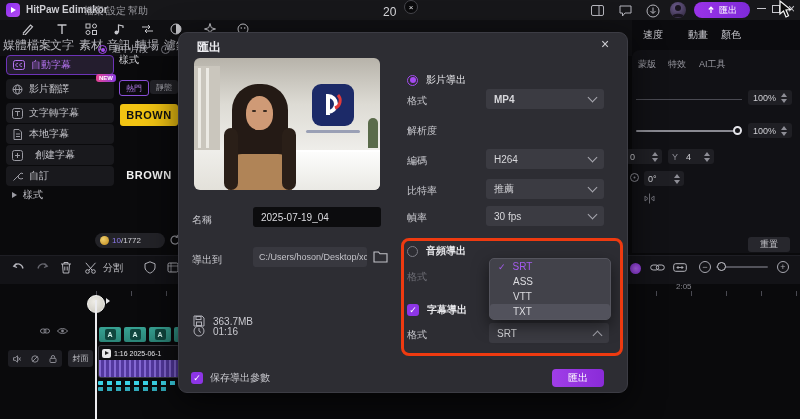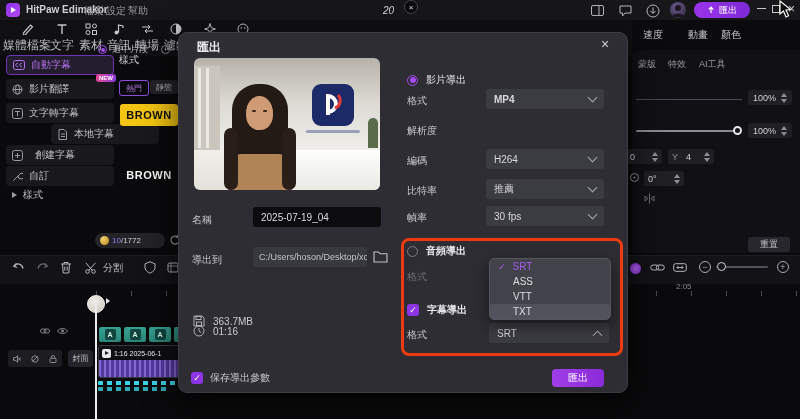--- a/index.html
+++ b/index.html
@@ -65,21 +65,21 @@
 
   <div class="a titlebar"></div>
   <div class="a" style="left:6px;top:3px;width:14px;height:14px;border-radius:4px;background:linear-gradient(135deg,#8b2ff0,#b44bf0);">
     <div style="width:0;height:0;border-left:5px solid #fff;border-top:3.5px solid transparent;border-bottom:3.5px solid transparent;margin:3.5px 0 0 5px;"></div>
   </div>
   <div class="a" style="left:26px;top:4px;font-size:10px;font-weight:bold;color:#cfcfd4;">HitPaw Edimakor</div>
   <div class="a menuitem" style="left:84px;top:4px;">檔案</div>
   <div class="a menuitem" style="left:106px;top:4px;">設定</div>
   <div class="a menuitem" style="left:128px;top:4px;">幫助</div>
 
-  <div class="a" style="left:383px;top:5px;font-size:10px;color:#d8d8dc;font-style:italic;">20</div>
+  <div class="a" style="left:383px;top:5px;font-size:12px;color:#d8d8dc;">20</div>
   <div class="a" style="left:404px;top:0;width:14px;height:14px;border-radius:50%;background:#0b0b0d;border:1px solid #46464c;color:#e8e8ea;font-size:8px;line-height:13px;text-align:center;box-sizing:border-box;"><span>×</span></div>
 
   <div class="a" style="left:591px;top:5px;">
     <svg width="13" height="11" viewBox="0 0 13 11">
         <rect x="0.5" y="0.5" width="12" height="10" rx="1.5" fill="none" stroke="#b5b5bc"></rect>
         <line x1="8" y1="1" x2="8" y2="10" stroke="#b5b5bc"></line>
       </svg>
   </div>
   <div class="a" style="left:619px;top:5px;">
     <svg width="13" height="12" viewBox="0 0 13 12">
@@ -193,21 +193,21 @@
     <span>影片翻譯</span>
     <span class="badge-new">NEW</span>
   </div>
   <div class="a sideitem" style="top:103px;">
     <svg width="11" height="11" viewBox="0 0 11 11">
         <rect x="0.5" y="0.5" width="10" height="10" rx="2" fill="none" stroke="#9a9aa2"></rect>
         <path d="M3,3.5 H8 M5.5,3.5 V8" fill="none" stroke="#9a9aa2"></path>
       </svg>
     <span>文字轉字幕</span>
   </div>
-  <div class="a sideitem" style="top:124px;margin-left:45px;">
+  <div class="a sideitem" style="top:124px;">
     <svg width="11" height="11" viewBox="0 0 11 11">
         <path d="M2,0.5 h5 l2.5,2.5 V10.5 H2 Z" fill="none" stroke="#9a9aa2"></path>
         <path d="M4,5 H8 M4,7.5 H8" stroke="#9a9aa2"></path>
       </svg>
     <span>本地字幕</span>
   </div>
   <div class="a sideitem" style="top:145px;gap:12px;">
     <svg width="11" height="11" viewBox="0 0 11 11">
         <rect x="0.5" y="0.5" width="10" height="10" rx="2" fill="none" stroke="#9a9aa2"></rect>
         <path d="M5.5,3 V8 M3,5.5 H8" stroke="#9a9aa2"></path>

